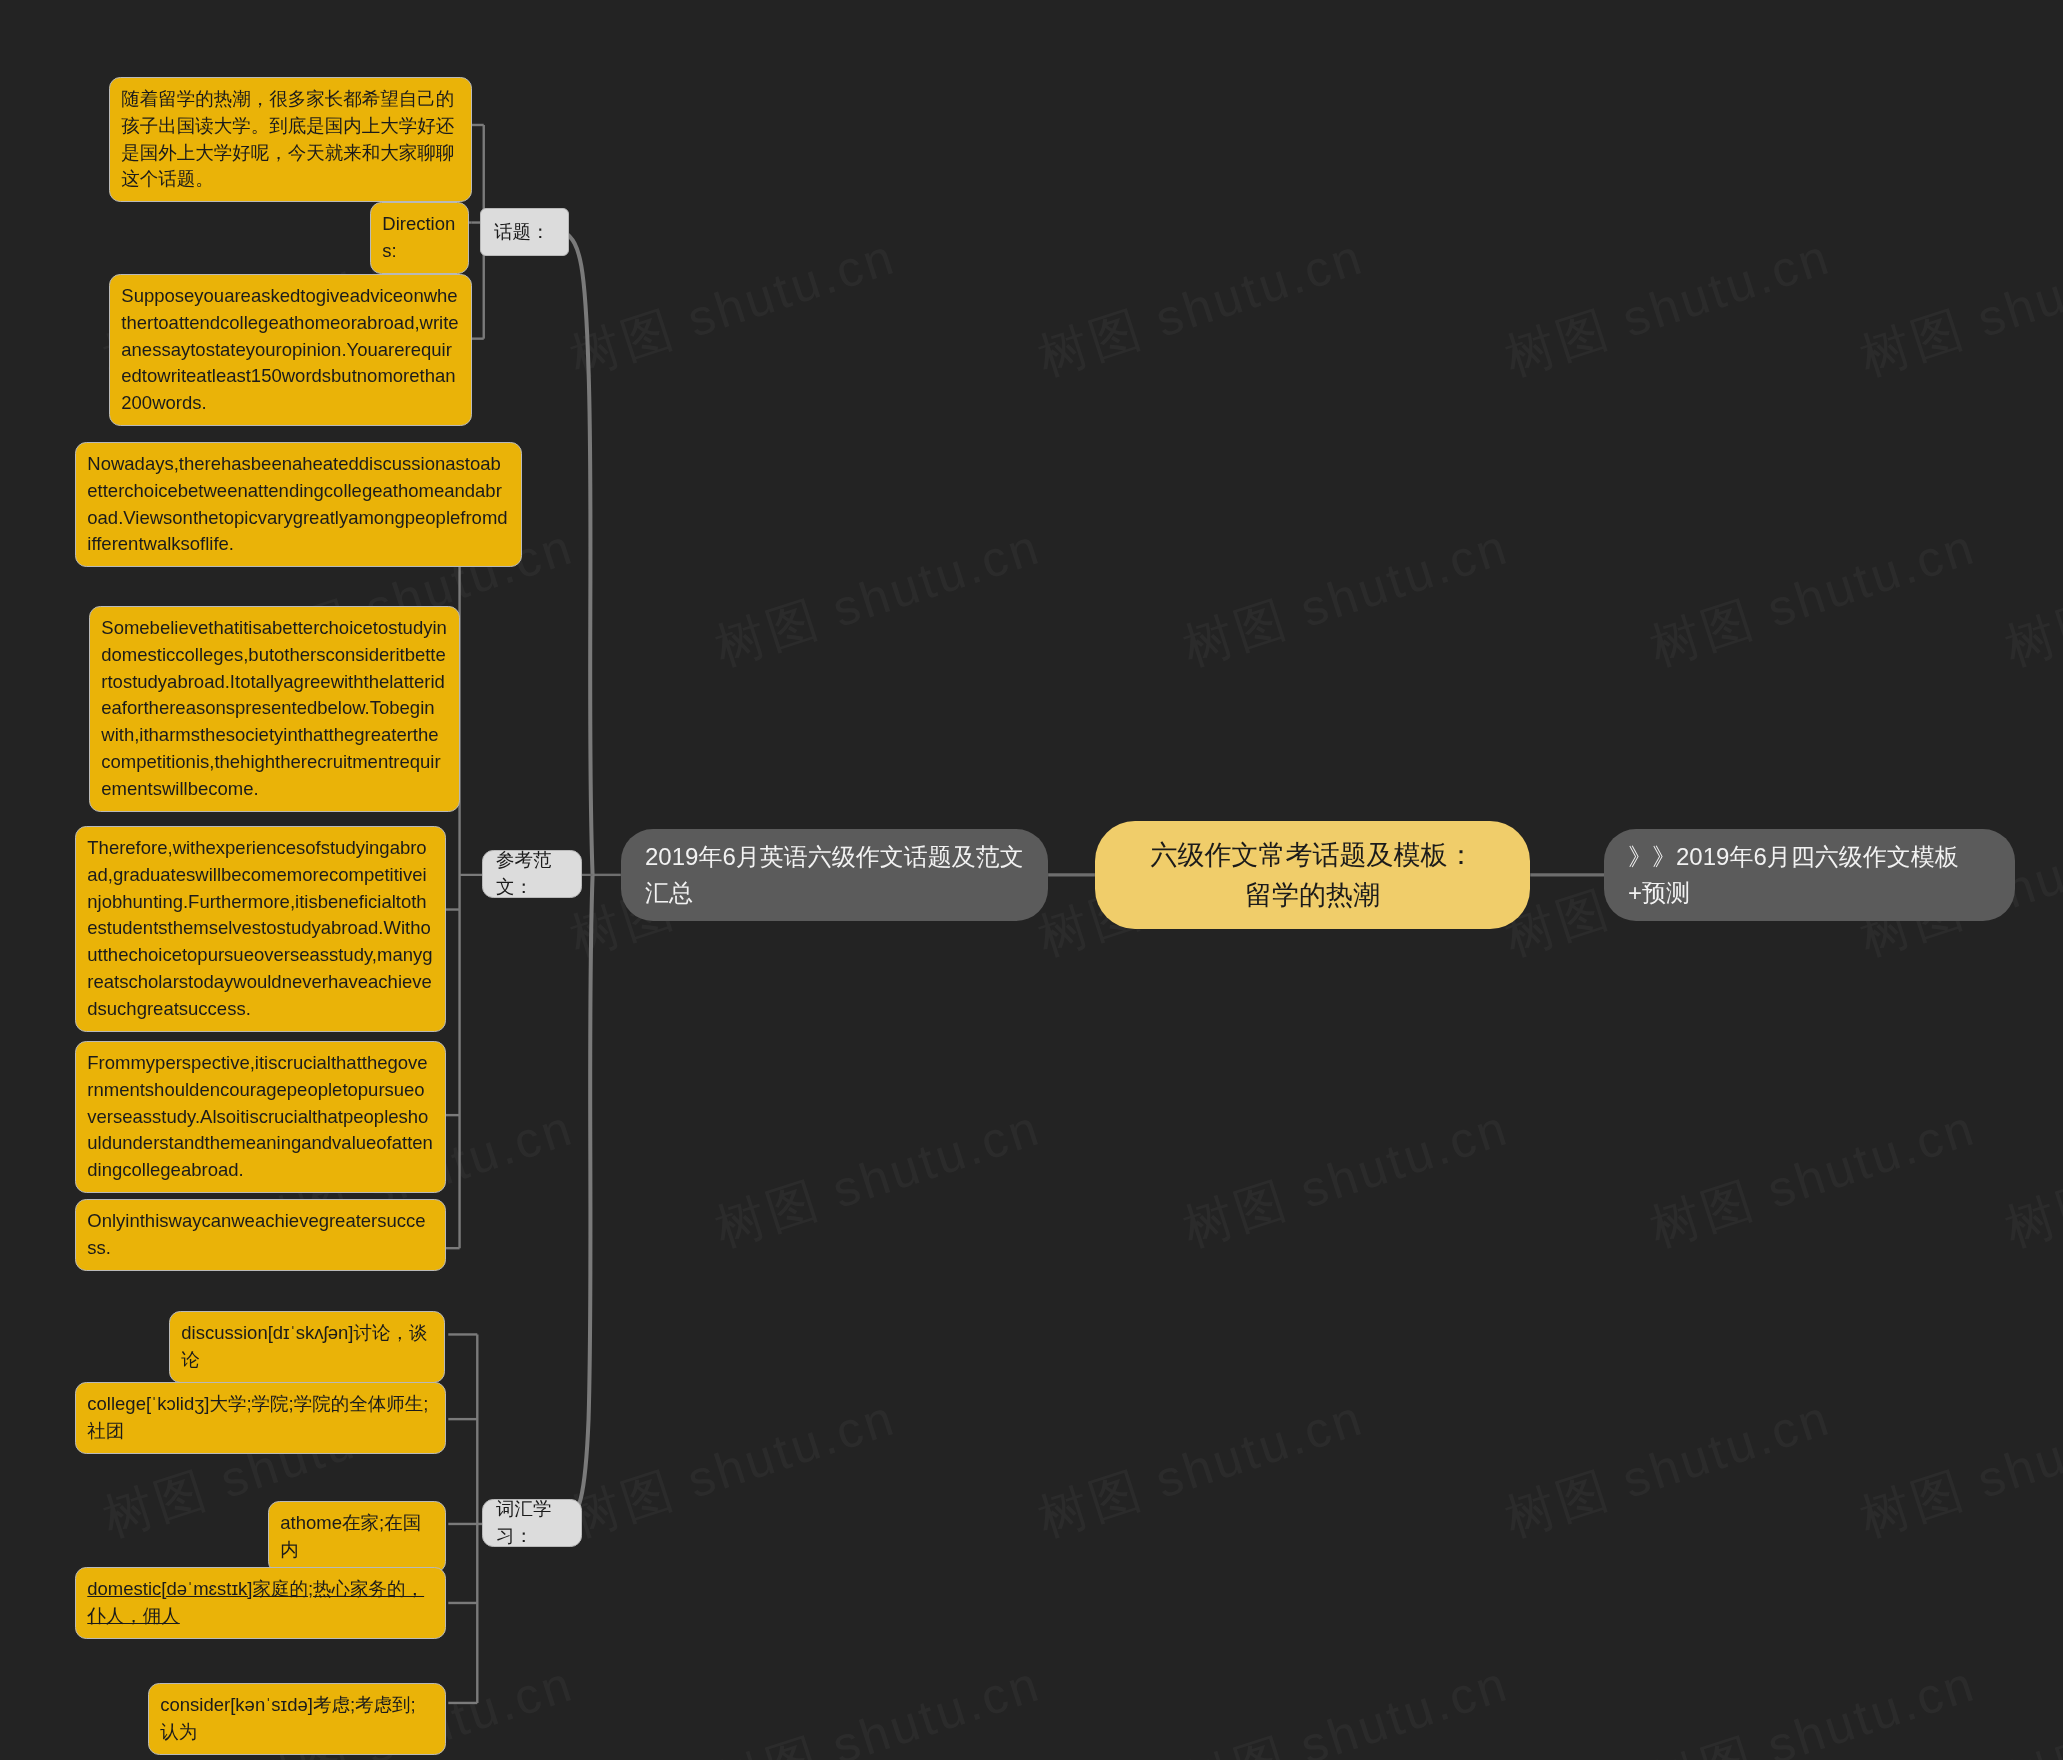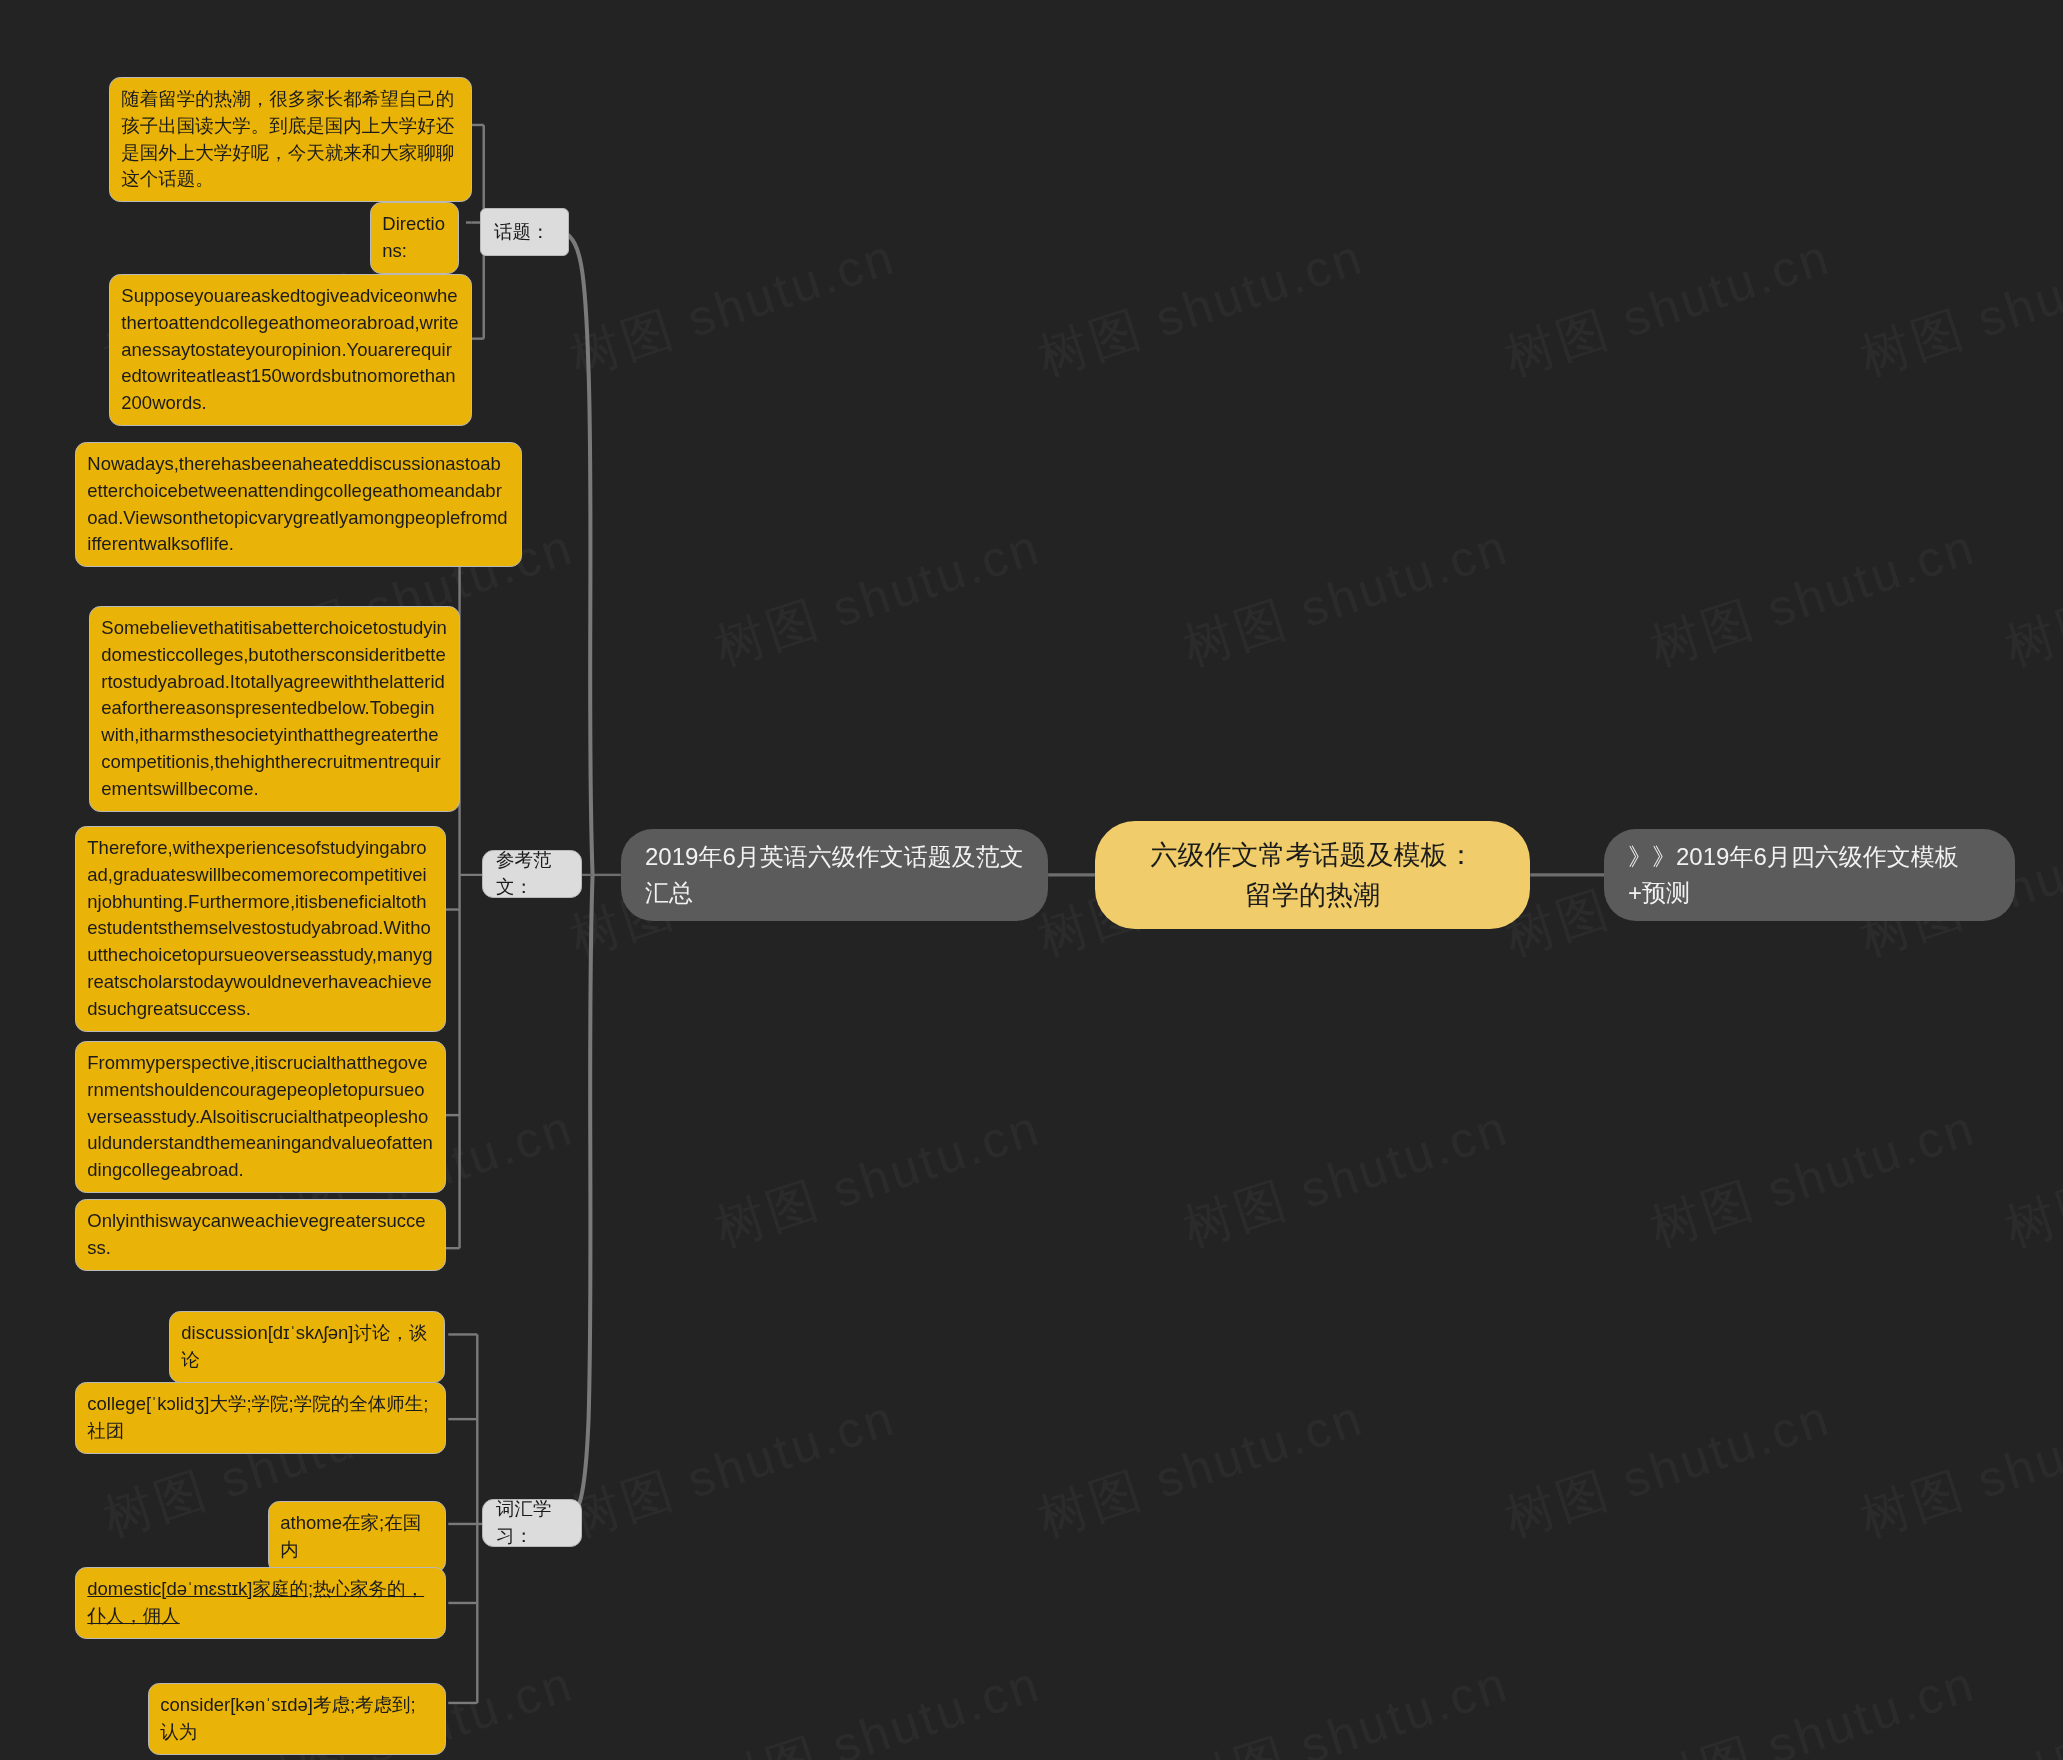--- a/index.html
+++ b/index.html
@@ -212,21 +212,21 @@
 </div>
 
 <div class="node branch" style="left:482px; top:1499px; width:100px; height:48px;">
   <span class="txt">词汇学习：</span>
 </div>
 
 <div class="node leaf" style="left:109px; top:77px; width:363px; height:auto;">
   <span class="txt">随着留学的热潮，很多家长都希望自己的孩子出国读大学。到底是国内上大学好还是国外上大学好呢，今天就来和大家聊聊这个话题。</span>
 </div>
 
-<div class="node leaf" style="left:370px; top:202px; width:89px; height:auto;">
+<div class="node leaf" style="left:370px; top:202px; width:99px; height:auto;">
   <span class="txt">Directions:</span>
 </div>
 
 <div class="node leaf" style="left:109px; top:274px; width:363px; height:auto;">
   <span class="txt">Supposeyouareaskedtogiveadviceonwhethertoattendcollegeathomeorabroad,writeanessaytostateyouropinion.Youarerequiredtowriteatleast150wordsbutnomorethan200words.</span>
 </div>
 
 <div class="node leaf" style="left:75px; top:442px; width:447px; height:auto;">
   <span class="txt">Nowadays,therehasbeenaheateddiscussionastoabetterchoicebetweenattendingcollegeathomeandabroad.Viewsonthetopicvarygreatlyamongpeoplefromdifferentwalksoflife.</span>
 </div>

